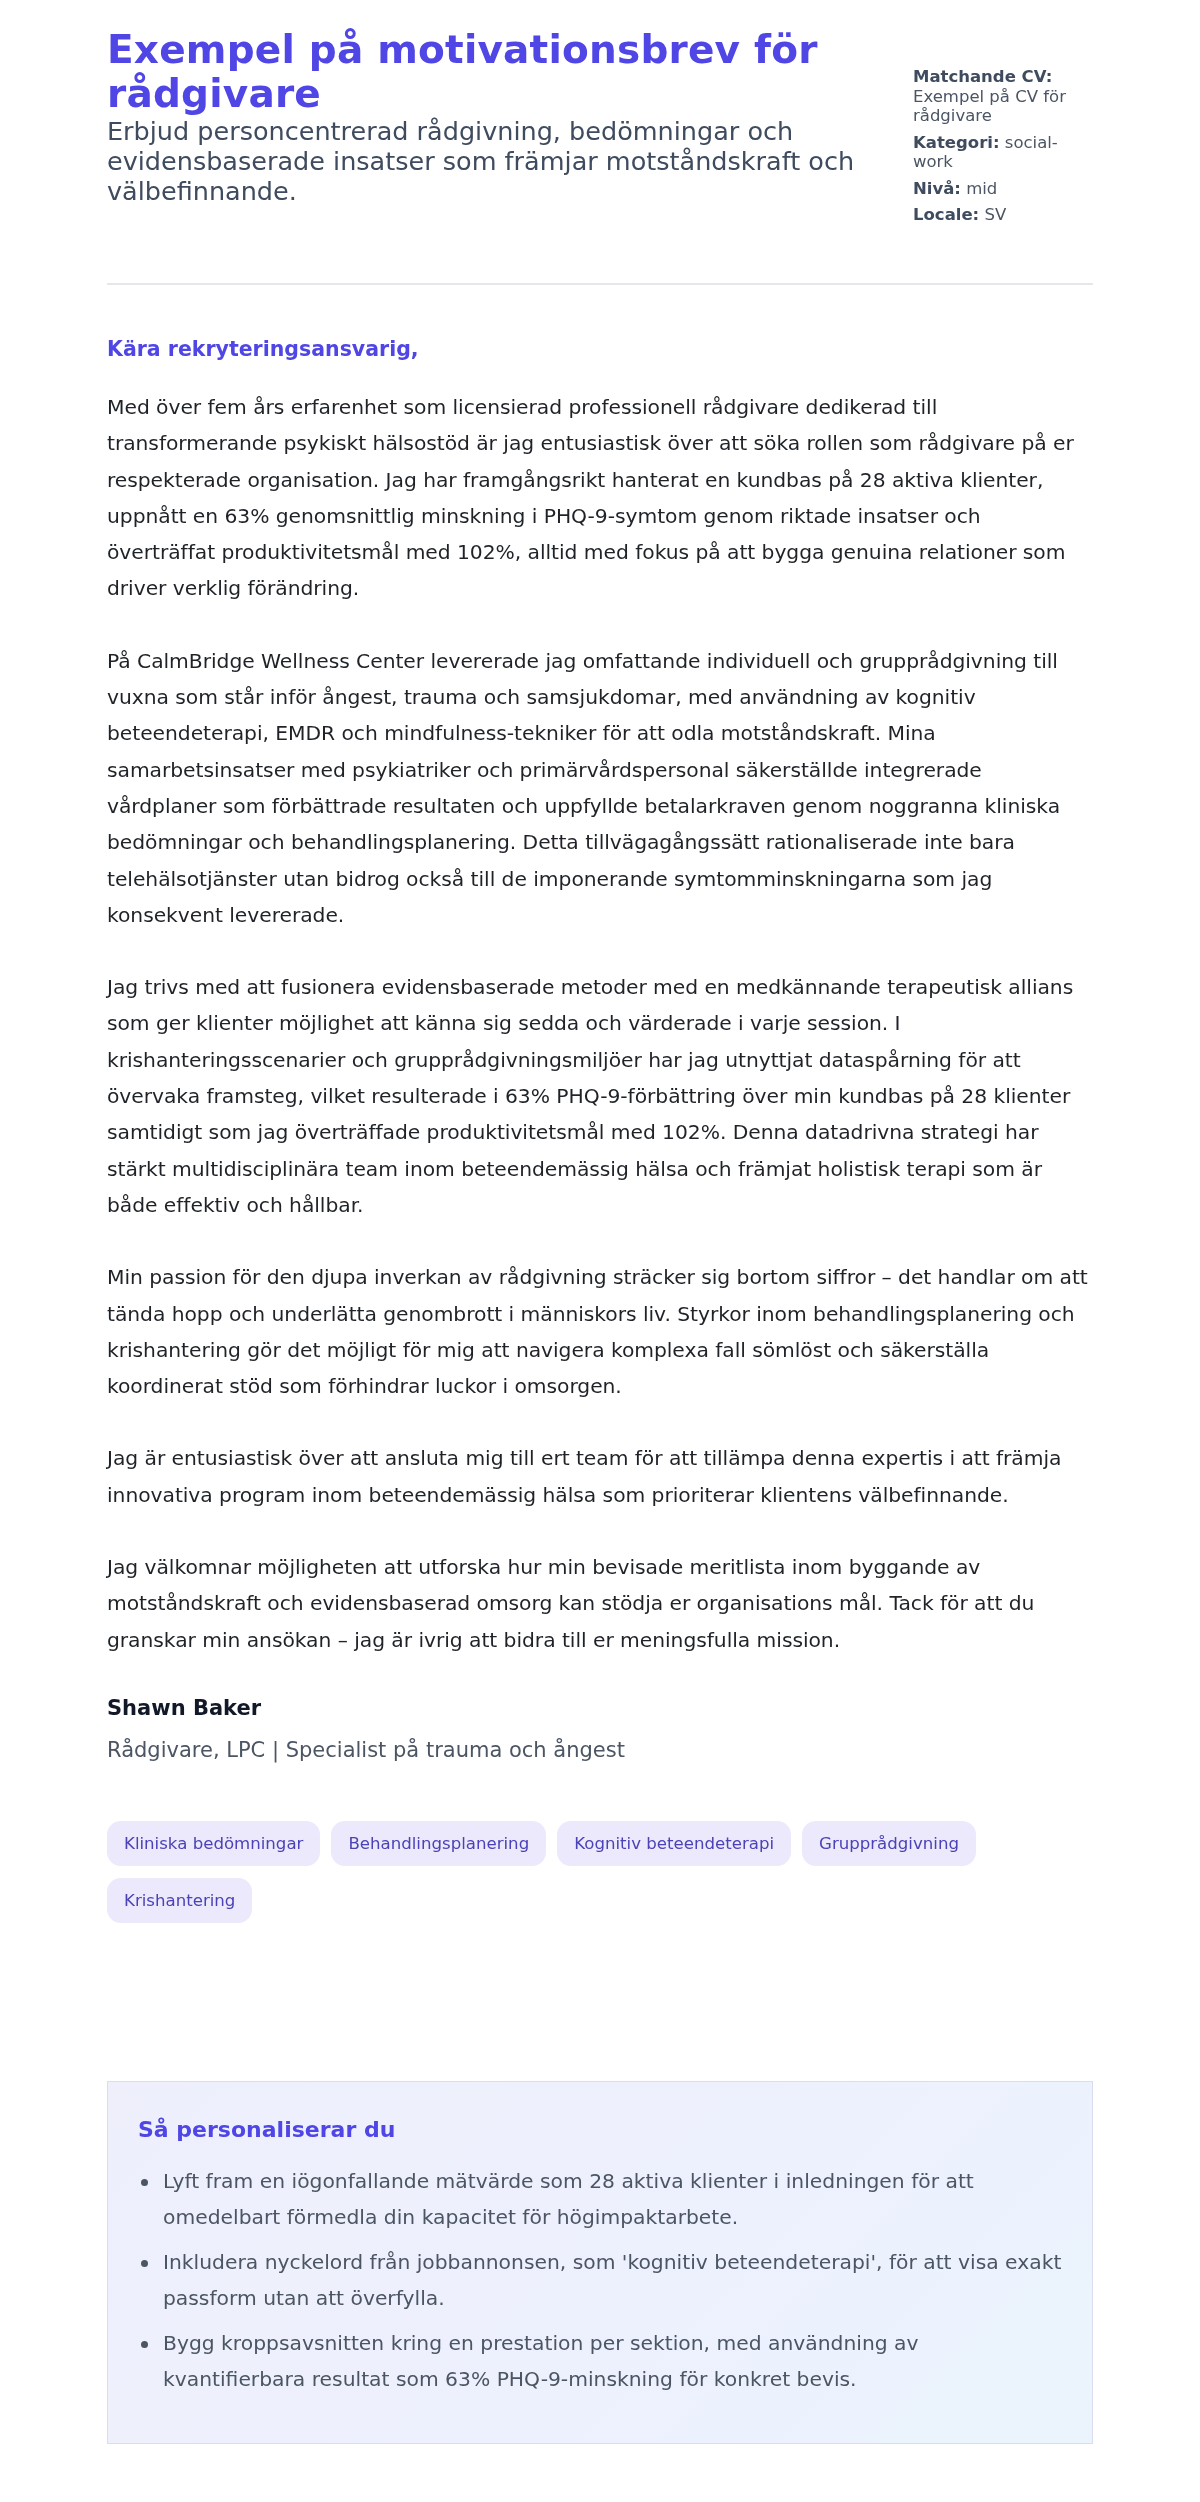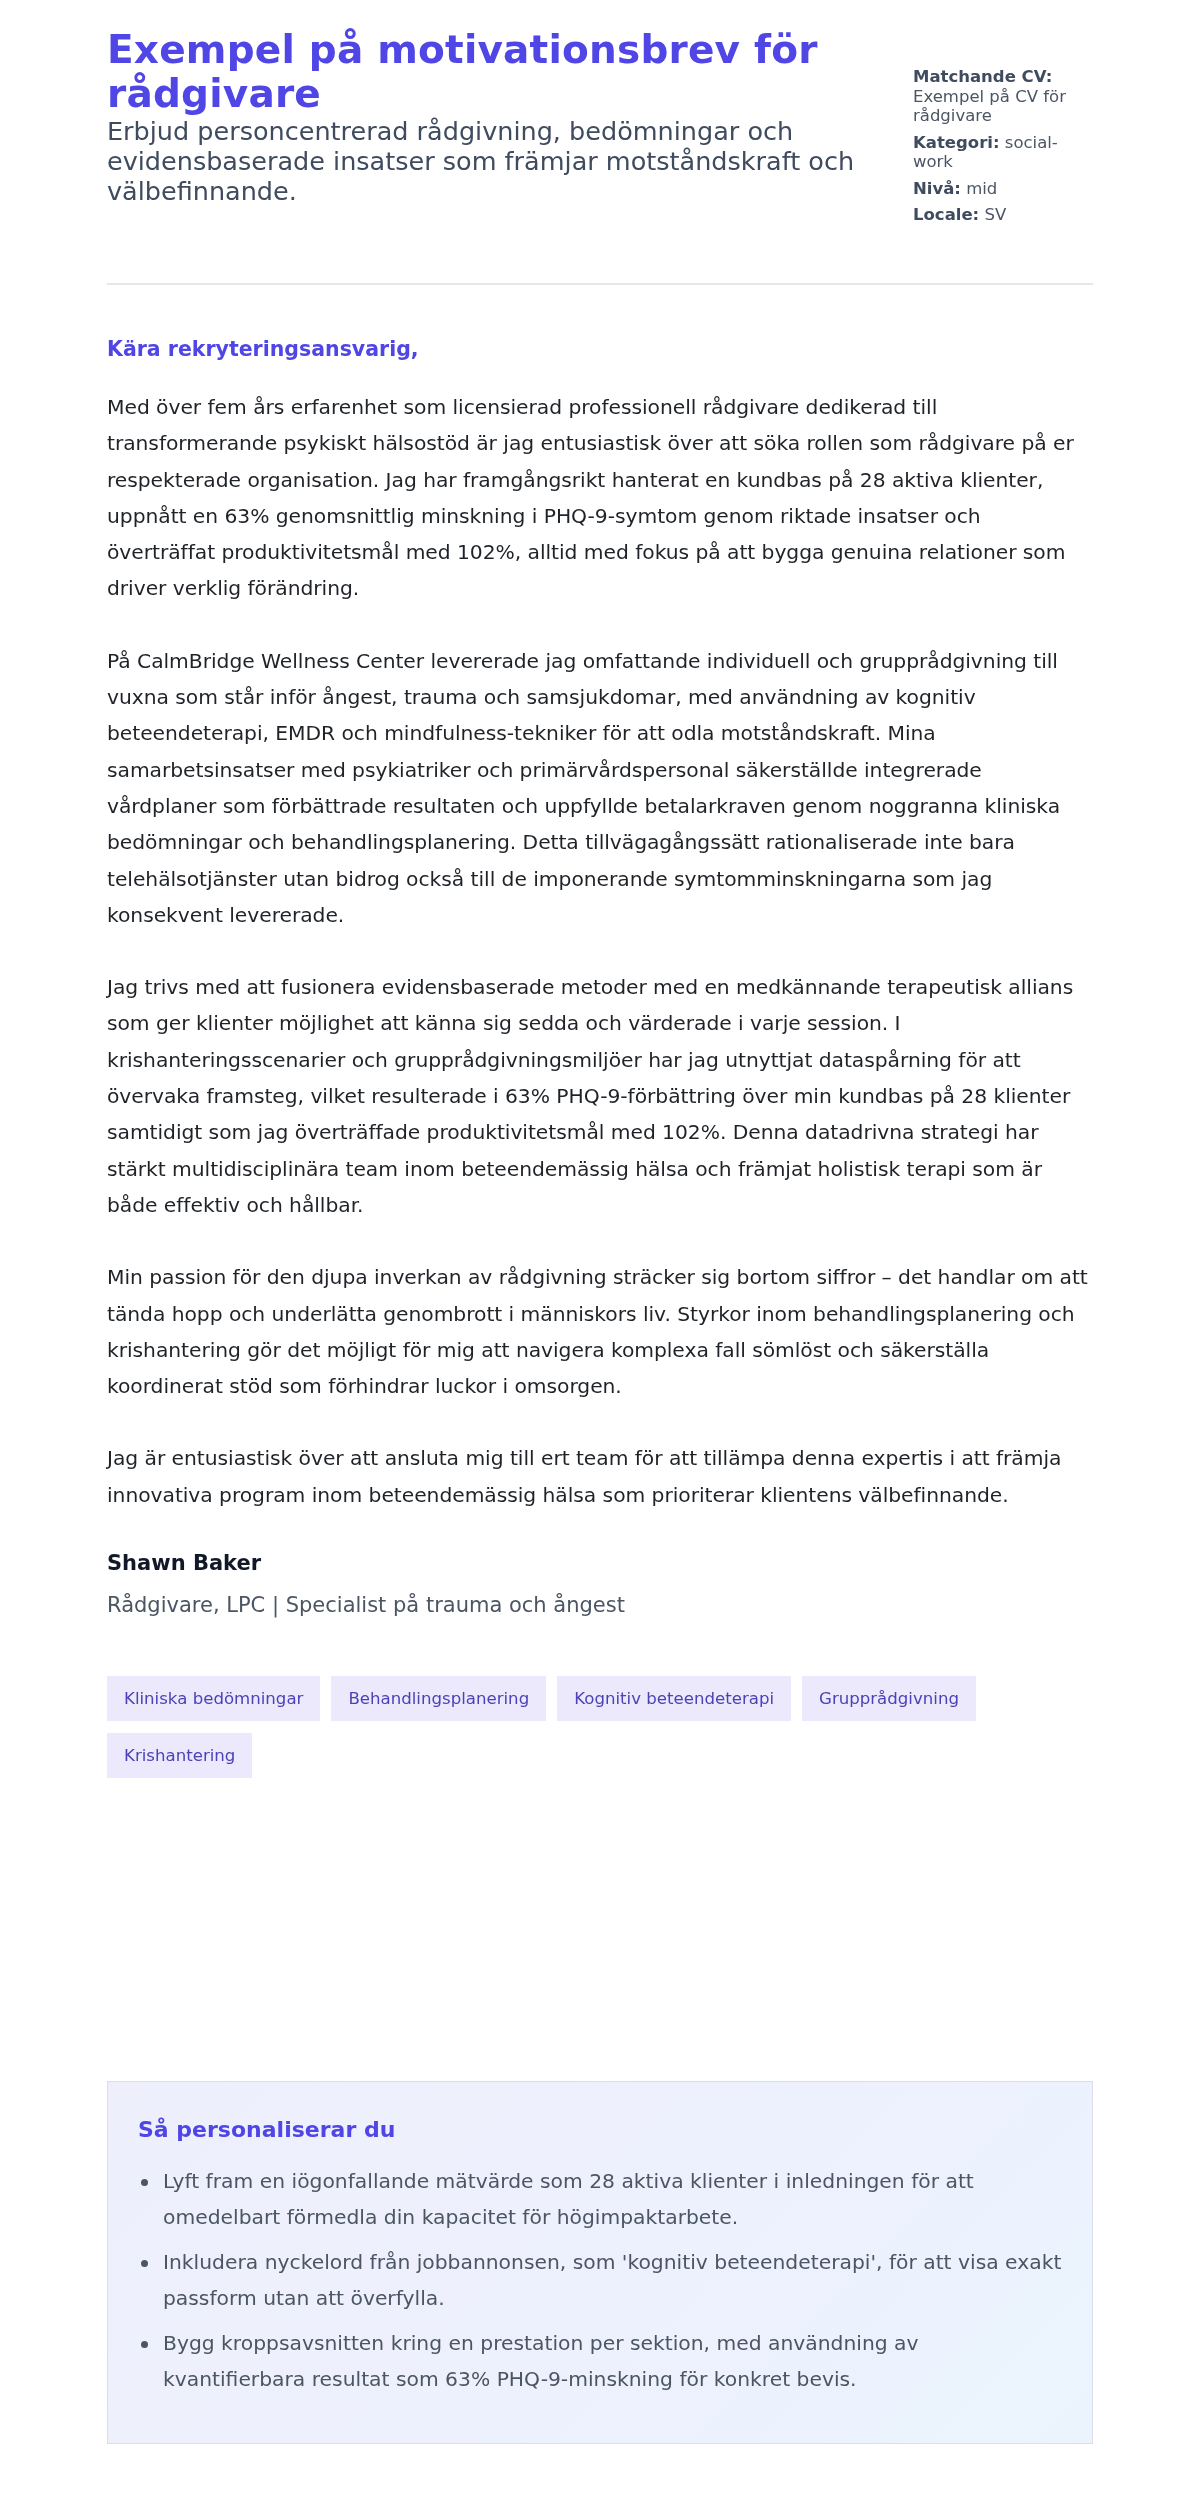--- a/index.html
+++ b/index.html
@@ -94,20 +94,21 @@
       width: 986px;
     }
     .tag {
       background: #ebe9fb;
       color: #4c42b8;
       font-size: 16.6px;
       line-height: 45px;
       height: 45px;
       padding: 0 17px;
       white-space: nowrap;
+      border-radius: 14px;
     }
 
     
     .tips {
       position: absolute;
       left: 107px;
       top: 2081px;
       width: 986px;
       height: 363px;
       background: linear-gradient(135deg, #efeffc 0%, #edf1fd 55%, #ebf4fd 100%);
@@ -171,20 +172,21 @@
   </header>
 
   <p class="salutation">Kära rekryteringsansvarig,</p>
 
   <div class="letter">
     <p class="para">Med över fem års erfarenhet som licensierad professionell rådgivare dedikerad till transformerande psykiskt hälsostöd är jag entusiastisk över att söka rollen som rådgivare på er respekterade organisation. Jag har framgångsrikt hanterat en kundbas på 28 aktiva klienter, uppnått en 63% genomsnittlig minskning i PHQ-9-symtom genom riktade insatser och överträffat produktivitetsmål med 102%, alltid med fokus på att bygga genuina relationer som driver verklig förändring.</p>
     <p class="para">På CalmBridge Wellness Center levererade jag omfattande individuell och grupprådgivning till vuxna som står inför ångest, trauma och samsjukdomar, med användning av kognitiv beteendeterapi, EMDR och mindfulness-tekniker för att odla motståndskraft. Mina samarbetsinsatser med psykiatriker och primärvårdspersonal säkerställde integrerade vårdplaner som förbättrade resultaten och uppfyllde betalarkraven genom noggranna kliniska bedömningar och behandlingsplanering. Detta tillvägagångssätt rationaliserade inte bara telehälsotjänster utan bidrog också till de imponerande symtomminskningarna som jag konsekvent levererade.</p>
     <p class="para">Jag trivs med att fusionera evidensbaserade metoder med en medkännande terapeutisk allians som ger klienter möjlighet att känna sig sedda och värderade i varje session. I krishanteringsscenarier och grupprådgivningsmiljöer har jag utnyttjat dataspårning för att övervaka framsteg, vilket resulterade i 63% PHQ-9-förbättring över min kundbas på 28 klienter samtidigt som jag överträffade produktivitetsmål med 102%. Denna datadrivna strategi har stärkt multidisciplinära team inom beteendemässig hälsa och främjat holistisk terapi som är både effektiv och hållbar.</p>
     <p class="para">Min passion för den djupa inverkan av rådgivning sträcker sig bortom siffror – det handlar om att tända hopp och underlätta genombrott i människors liv. Styrkor inom behandlingsplanering och krishantering gör det möjligt för mig att navigera komplexa fall sömlöst och säkerställa koordinerat stöd som förhindrar luckor i omsorgen.</p>
     <p class="para">Jag är entusiastisk över att ansluta mig till ert team för att tillämpa denna expertis i att främja innovativa program inom beteendemässig hälsa som prioriterar klientens välbefinnande.</p>
+    <p class="para">Jag välkomnar möjligheten att utforska hur min bevisade meritlista inom byggande av motståndskraft och evidensbaserad omsorg kan stödja er organisations mål. Tack för att du granskar min ansökan – jag är ivrig att bidra till er meningsfulla mission.</p>
   </div>
 
   <div class="signature">
     <div class="sig-name">Shawn Baker</div>
     <div class="sig-title">Rådgivare, LPC | Specialist på trauma och ångest</div>
   </div>
 
   <div class="tags">
     <span class="tag">Kliniska bedömningar</span>
     <span class="tag">Behandlingsplanering</span>

